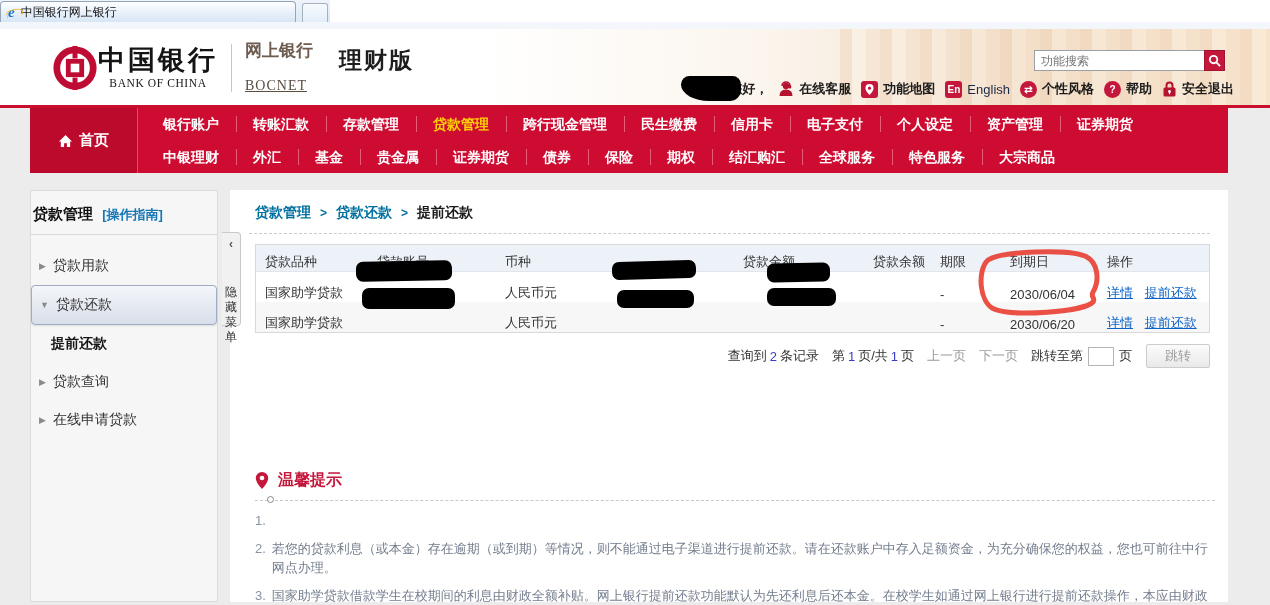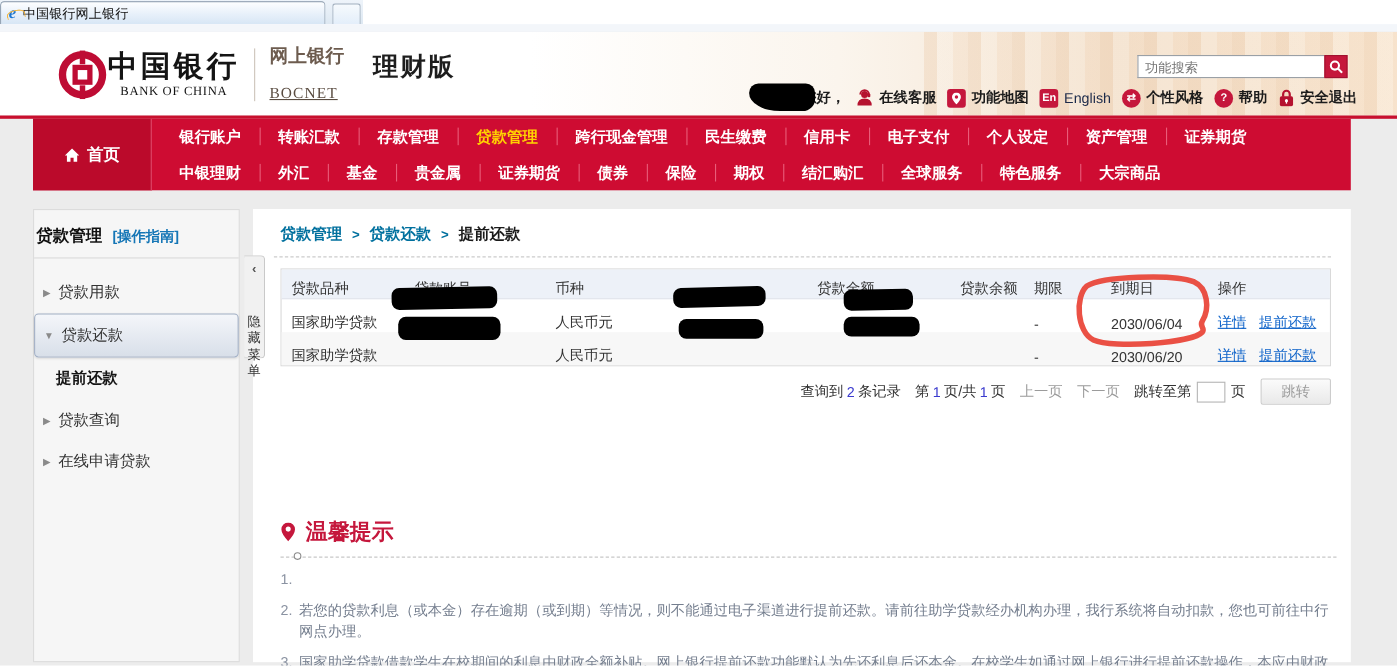--- a/index.html
+++ b/index.html
@@ -89,21 +89,21 @@
 
   .pager { width:955px; display:flex; justify-content:flex-end; align-items:center; margin-top:11px; font-size:13px; color:#333; }
   .pager span { white-space:nowrap; }
   .pg-num { color:#3a3ace; padding:0 3px; }
   .pg-gap { margin-left:13px; }
   .pg-dis { color:#9b9b9b; margin-left:13px; cursor:pointer; }
   .jump-in { width:26px; height:19px; border:1px solid #b5b5b5; margin:0 5px; vertical-align:middle; }
   .jump-btn { margin-left:14px; width:64px; height:24px; background:linear-gradient(#fbfbfb,#e9e9e9); border:1px solid #cccccc; border-radius:2px; color:#9b9b9b; font-size:13px; cursor:pointer; }
 
   .tips { margin-top:102px; width:960px; }
-  .tips-head { display:flex; align-items:center; gap:9px; font-size:20px; font-weight:bold; color:#c5173c; }
+  .tips-head { display:flex; align-items:center; gap:9px; font-size:16px; font-weight:bold; color:#c5173c; }
   .tips-rule { position:relative; border-bottom:1px dashed #c8c8c8; margin-top:9px; }
   .tips-dot { position:absolute; left:12px; top:-4px; width:7px; height:7px; border:1px solid #8a8a8a; border-radius:50%; background:#fff; }
   .tips-list { margin-top:11px; }
   .tip { display:flex; gap:6px; color:#747e8e; font-size:13px; line-height:1.45; margin-bottom:9px; }
   .tip-num { color:#8b93a2; flex:0 0 auto; }
 
   
   .overlay { position:absolute; inset:0; pointer-events:none; z-index:5; }
   .redact { position:absolute; background:#000; border-radius:7px; }
   .anno { position:absolute; left:972px; top:246px; }
@@ -351,21 +351,21 @@
     </div>
     <div class="tips-rule">
         <span class="tips-dot"></span>
       </div>
     <div class="tips-list">
       <div class="tip">
         <span class="tip-num">1.</span>
       </div>
       <div class="tip">
         <span class="tip-num">2.</span>
-        <span>若您的贷款利息（或本金）存在逾期（或到期）等情况，则不能通过电子渠道进行提前还款。请前往助学贷款经办机构办理，我行系统将自动扣款，您也可前往中行网点办理。</span>
+        <span>若您的贷款利息（或本金）存在逾期（或到期）等情况，则不能通过电子渠道进行提前还款。请在还款账户中存入足额资金，为充分确保您的权益，您也可前往中行网点办理。</span>
       </div>
       <div class="tip">
         <span class="tip-num">3.</span>
         <span>国家助学贷款借款学生在校期间的利息由财政全额补贴。网上银行提前还款功能默认为先还利息后还本金。在校学生如通过网上银行进行提前还款操作，本应由财政全额补贴的当期利息将由您本人支付。为充分确保您的权益，请前往助学贷款经办机构办理。</span>
       </div>
 
     </div>
   </div>
 </div>
 

